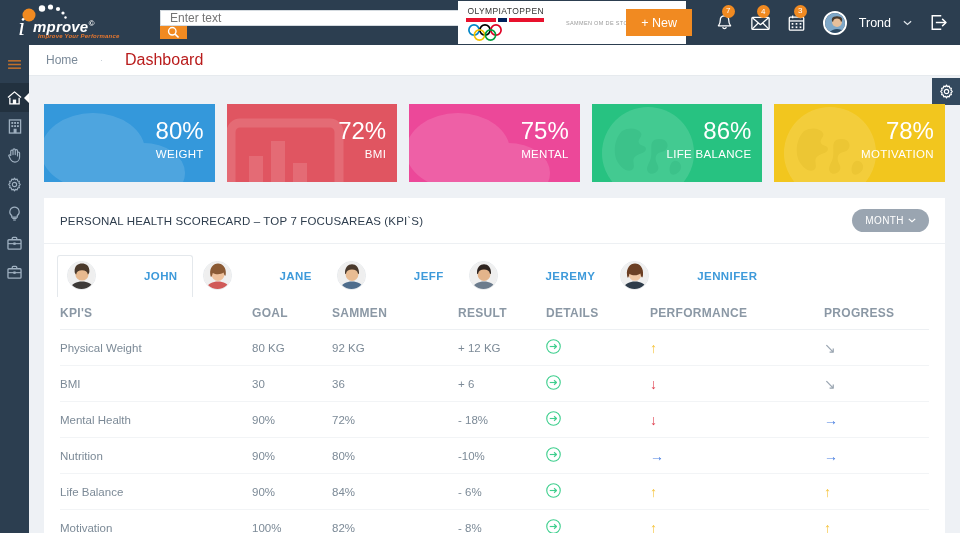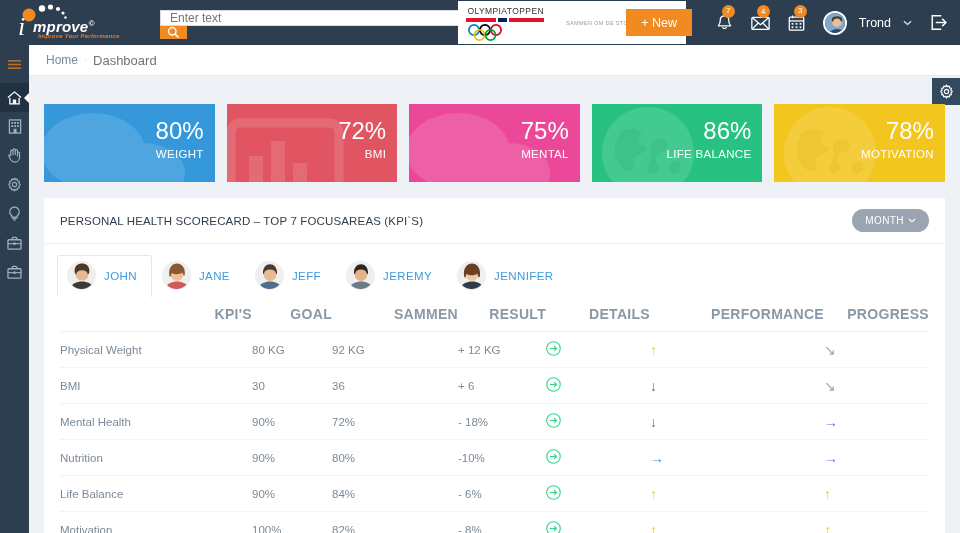--- a/index.html
+++ b/index.html
@@ -100,25 +100,25 @@
   .sb-item.active { background: #22313f; }
   .sb-item.active::after {
     content: ''; position: absolute; right: -1px; top: 9px;
     border-top: 6px solid transparent; border-bottom: 6px solid transparent;
     border-right: 6px solid #fff;
   }
 
   .content { flex: 1; background: #eef1f5; position: relative; overflow: hidden; }
   .crumb {
     height: 31px; background: #fff; display: flex; align-items: center;
-    padding-left: 17px; gap: 6px; border-bottom: 1px solid #e6eaee;
+    padding-left: 17px; gap: 22px; border-bottom: 1px solid #e6eaee;
   }
   .crumb a { color: #7b8a99; font-size: 12px; text-decoration: none; cursor: pointer; }
   .crumb .sep { color: #c2cad3; font-size: 9px; }
-  .crumb .cur { color: #737373; font-size: 13px; }
+  .crumb .cur { color: #b91c1c; font-size: 16px; }
 
   .gear-btn {
     position: absolute; right: 0; top: 33px;
     width: 28px; height: 27px; background: #33495e;
     display: flex; align-items: center; justify-content: center; cursor: pointer;
   }
 
   
   .cards { display: flex; gap: 12px; padding: 28px 15px 0 15px; }
   .card {
@@ -169,26 +169,26 @@
   }
   .tab.active::after {
     content: ''; position: absolute; left: 0; right: 0; bottom: -1px;
     height: 1px; background: #fff;
   }
   .avatar-md {
     width: 29px; height: 29px; border-radius: 50%; overflow: hidden;
     border: 1px solid #e6e9ec; flex: 0 0 29px;
   }
   .tab-name {
-    font-size: 11.5px; color: #3e9ada; letter-spacing: .4px; font-weight: 400;
+    font-size: 11.5px; color: #3e9ada; letter-spacing: .4px; font-weight: 700; margin-left: 40px;
   }
 
   table { width: 100%; border-collapse: collapse; }
   thead th {
-    text-align: right; font-size: 14px; color: #8b98a5;
+    text-align: left; font-size: 12px; color: #8b98a5;
     font-weight: bold; letter-spacing: .3px;
     padding: 9px 0 9px 0; border-bottom: 1px solid #edf0f3;
   }
   tbody td {
     font-size: 11.5px; color: #7c8a97; padding: 9px 0;
     border-bottom: 1px solid #f2f4f6;
   }
   .tbl-wrap { padding: 0 16px; }
   .c-kpi   { width: 192px; }
   .c-goal  { width: 80px; }

